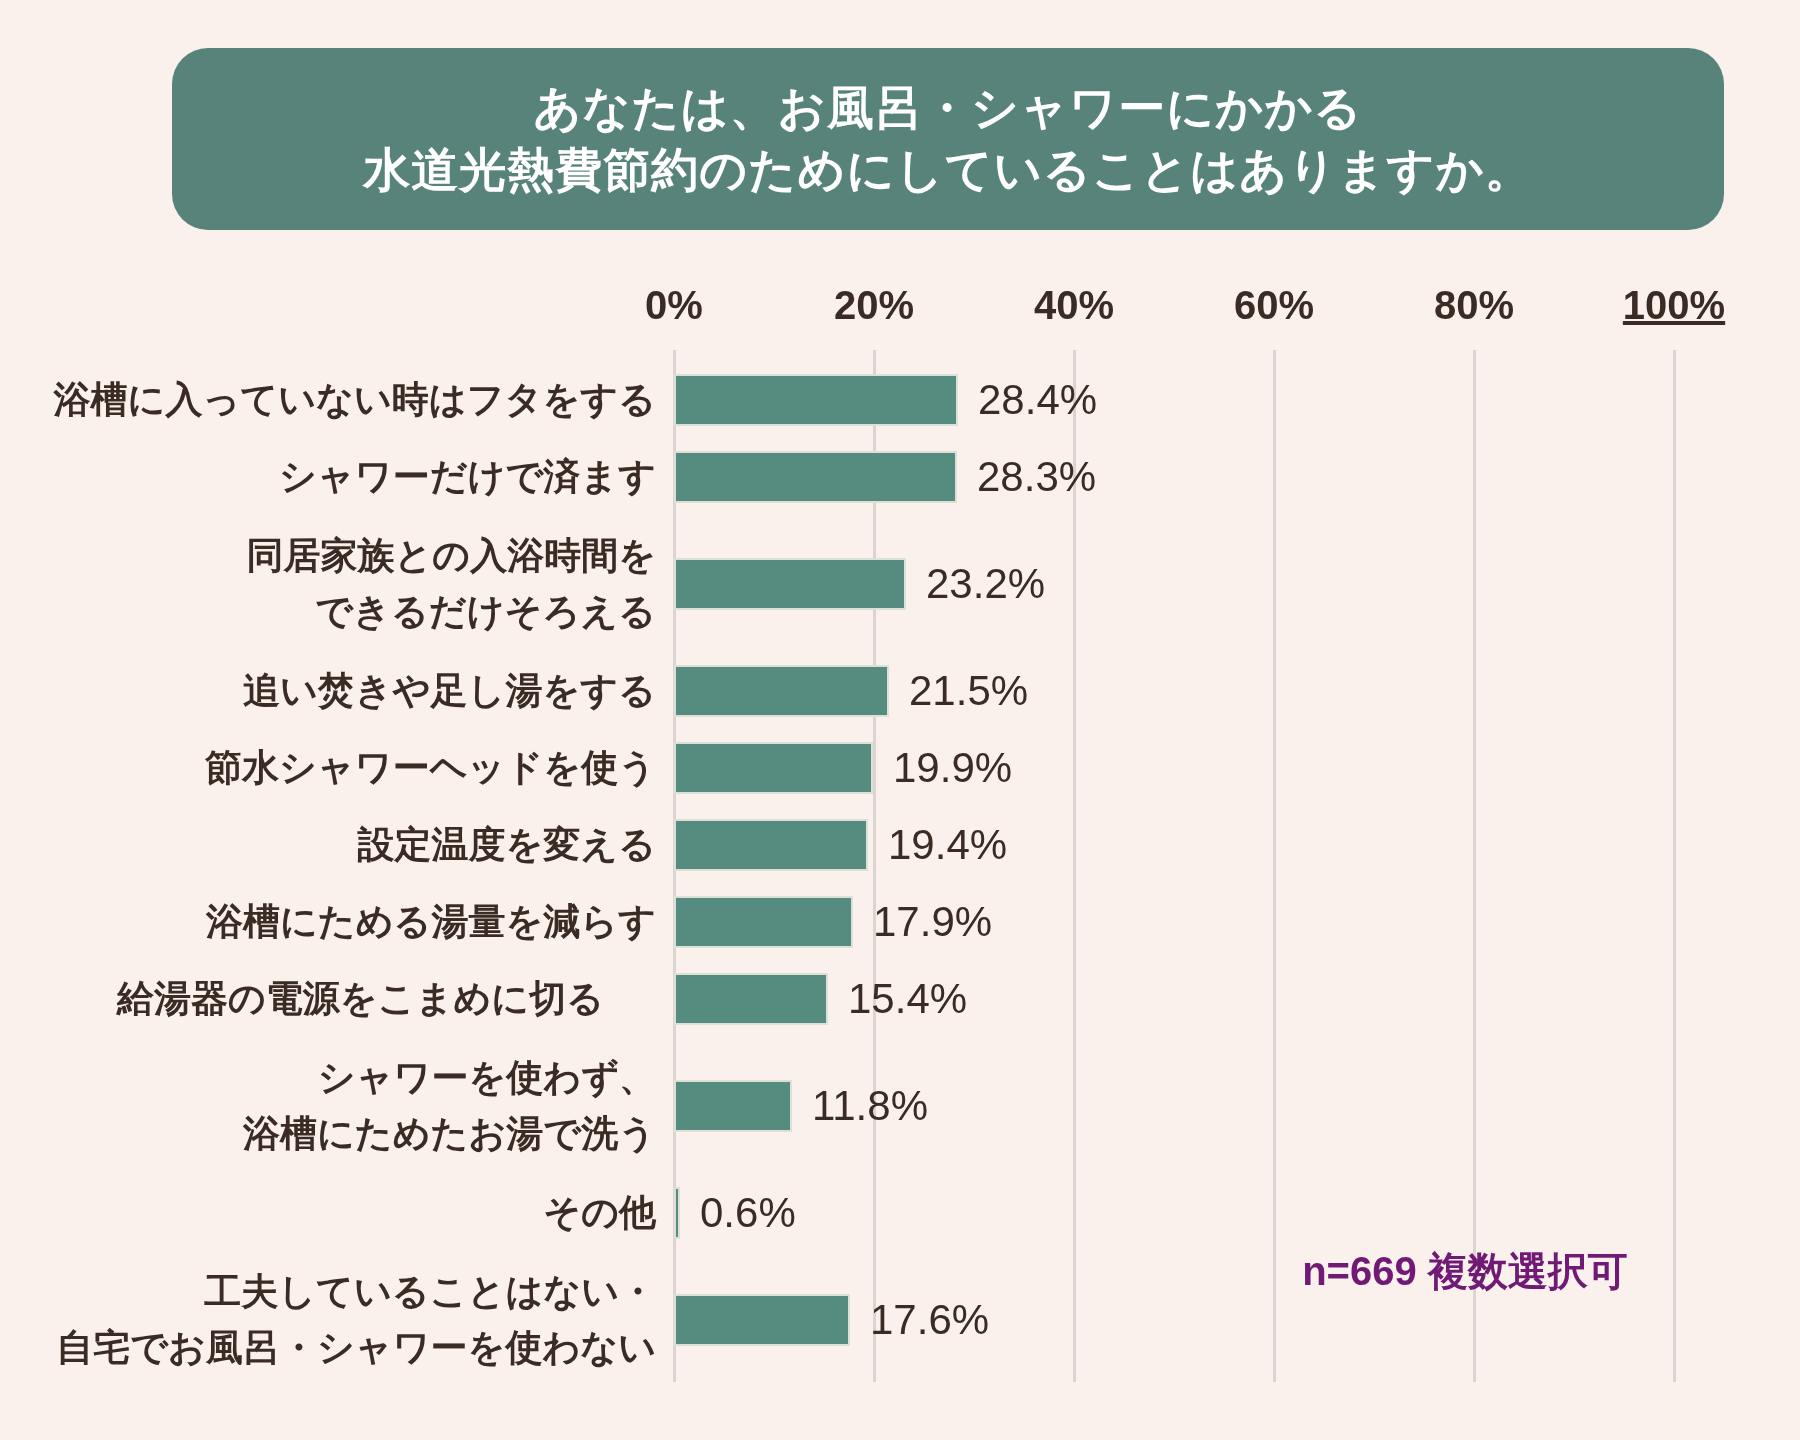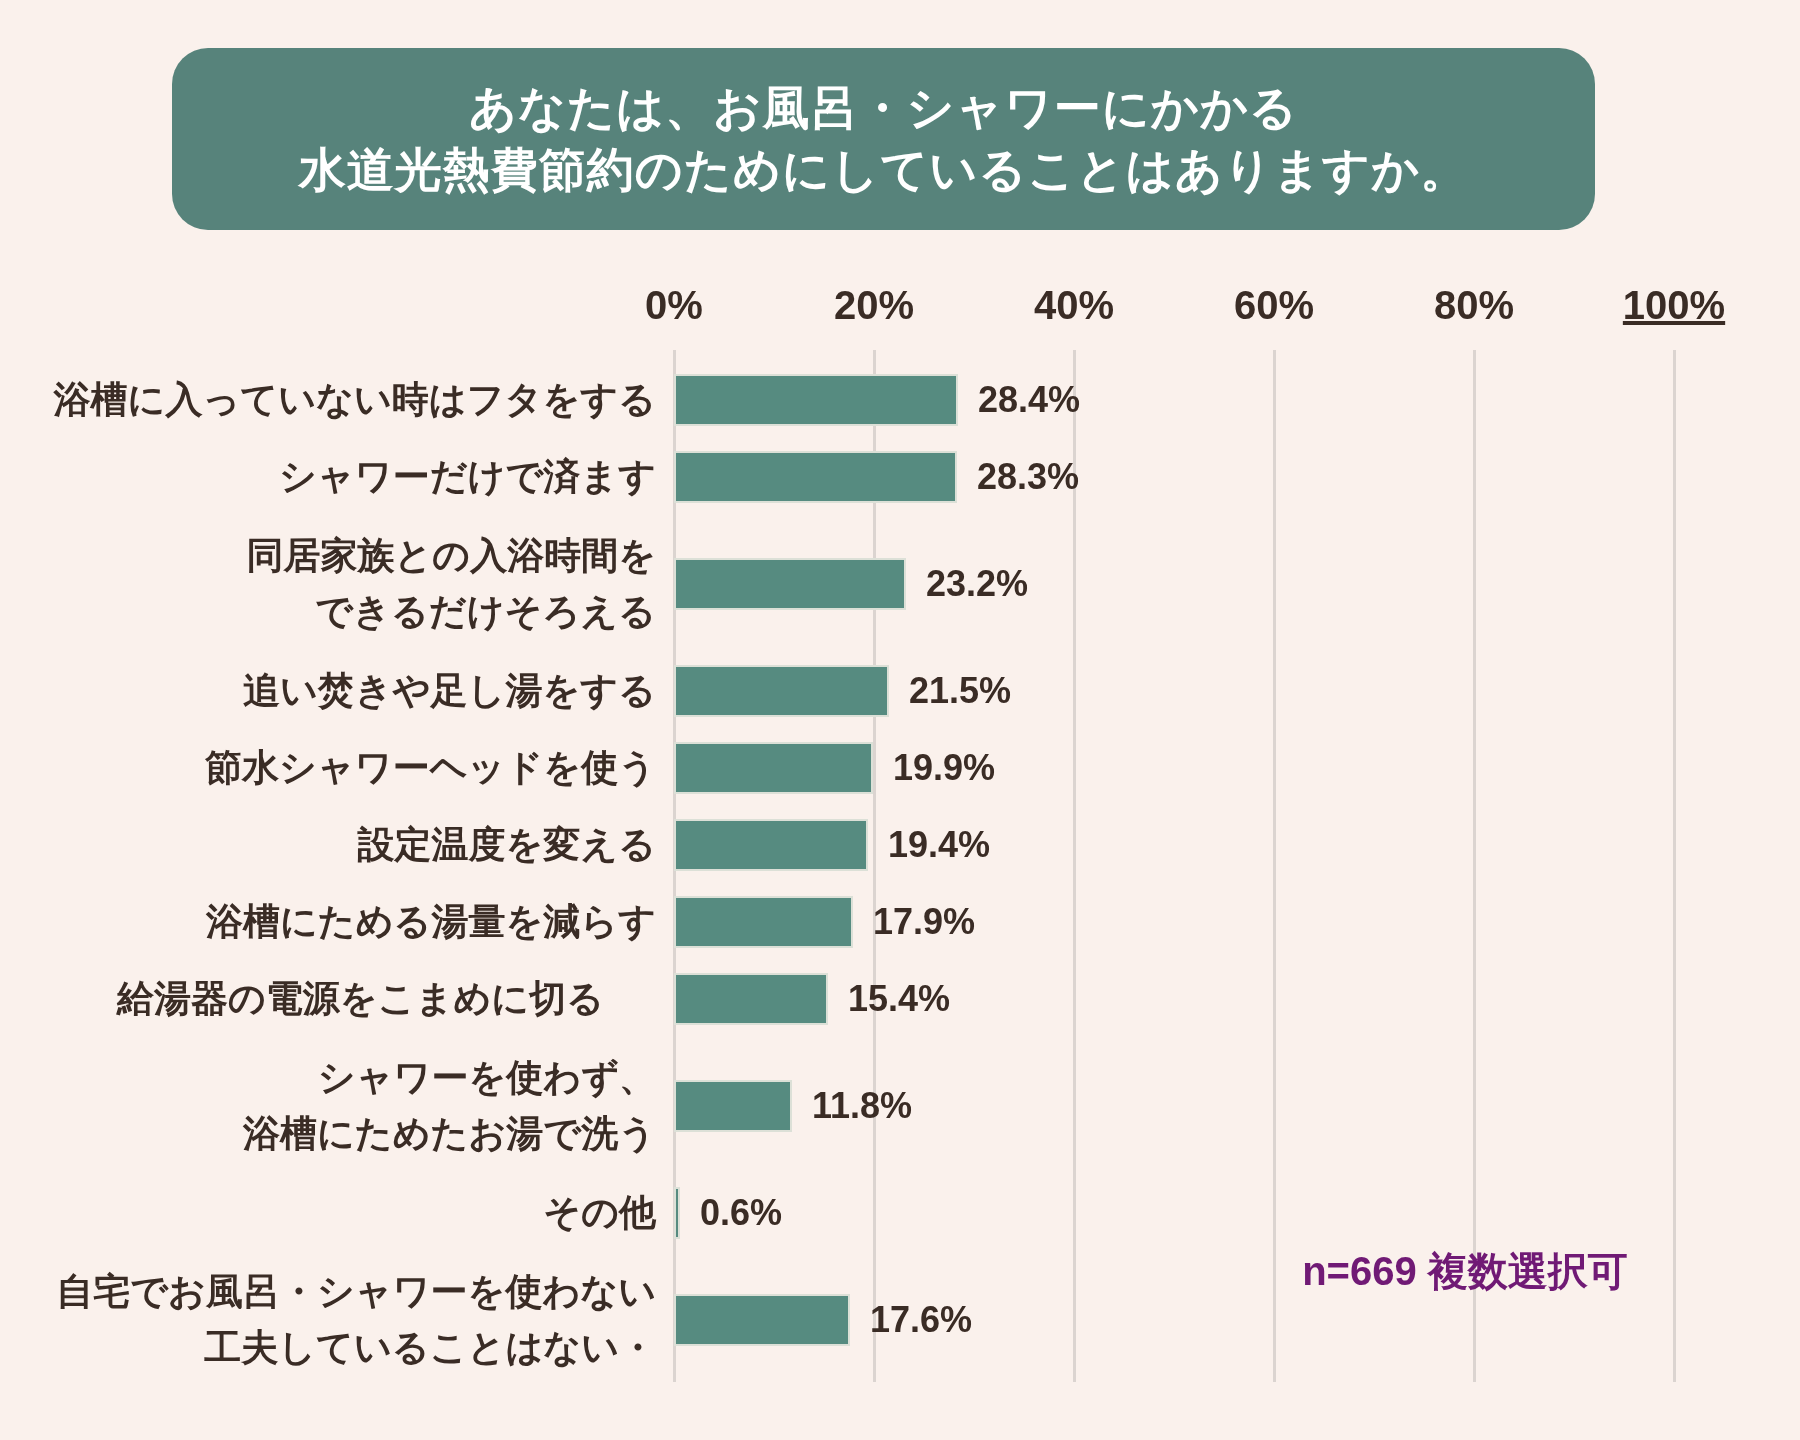--- a/index.html
+++ b/index.html
@@ -9,21 +9,21 @@
   }
   .canvas{
     position:relative;
     width:1800px;height:1440px;
     background:#FAF1EC;
     overflow:hidden;
   }
   .banner{
     position:absolute;
     left:172px;top:48px;
-    width:1423px;height:182px;
+    width:1552px;height:182px;
     background:#57837B;
     border-radius:36px;
     display:flex;flex-direction:column;
     align-items:center;justify-content:center;
     text-align:center;
   }
   .banner .t-line{
     color:#FFFFFF;
     font-size:47px;
     font-weight:700;
@@ -56,22 +56,22 @@
   }
   .bar{
     position:absolute;
     background:#568B80;
     border:2px solid #DCE0D7;
     box-sizing:border-box;
   }
   .value-label{
     position:absolute;
     transform:translateY(-50%);
-    font-size:36px;
-    font-weight:700;
+    font-size:42px;
+    font-weight:400;
     color:#3A2C25;
     white-space:nowrap;
   }
   .note{
     position:absolute;
     transform:translate(-50%,-50%);
     font-size:40px;
     font-weight:700;
     color:#701a75;
     white-space:nowrap;
@@ -146,22 +146,22 @@
         <div>浴槽にためたお湯で洗う</div>
       </div>
       <div class="bar" style="left: 674px; top: 1080px; width: 118px; height: 52px;"></div>
       <div class="value-label" style="left: 812px; top: 1106px;">11.8%</div>
       <div class="cat-label" style="right: 1144px; top: 1213px;">
         <div>その他</div>
       </div>
       <div class="bar" style="left: 674px; top: 1187px; width: 6px; height: 52px;"></div>
       <div class="value-label" style="left: 700px; top: 1213px;">0.6%</div>
       <div class="cat-label" style="right: 1144px; top: 1320px;">
+        <div>工夫していることはない・</div>
         <div>自宅でお風呂・シャワーを使わない</div>
-        <div>工夫していることはない・</div>
       </div>
       <div class="bar" style="left: 674px; top: 1294px; width: 176px; height: 52px;"></div>
       <div class="value-label" style="left: 870px; top: 1320px;">17.6%</div>
     </div>
 
   <div class="note" style="left: 1465px; top: 1271px;">n=669 複数選択可</div>
 
 </div>
 
 </body></html>

